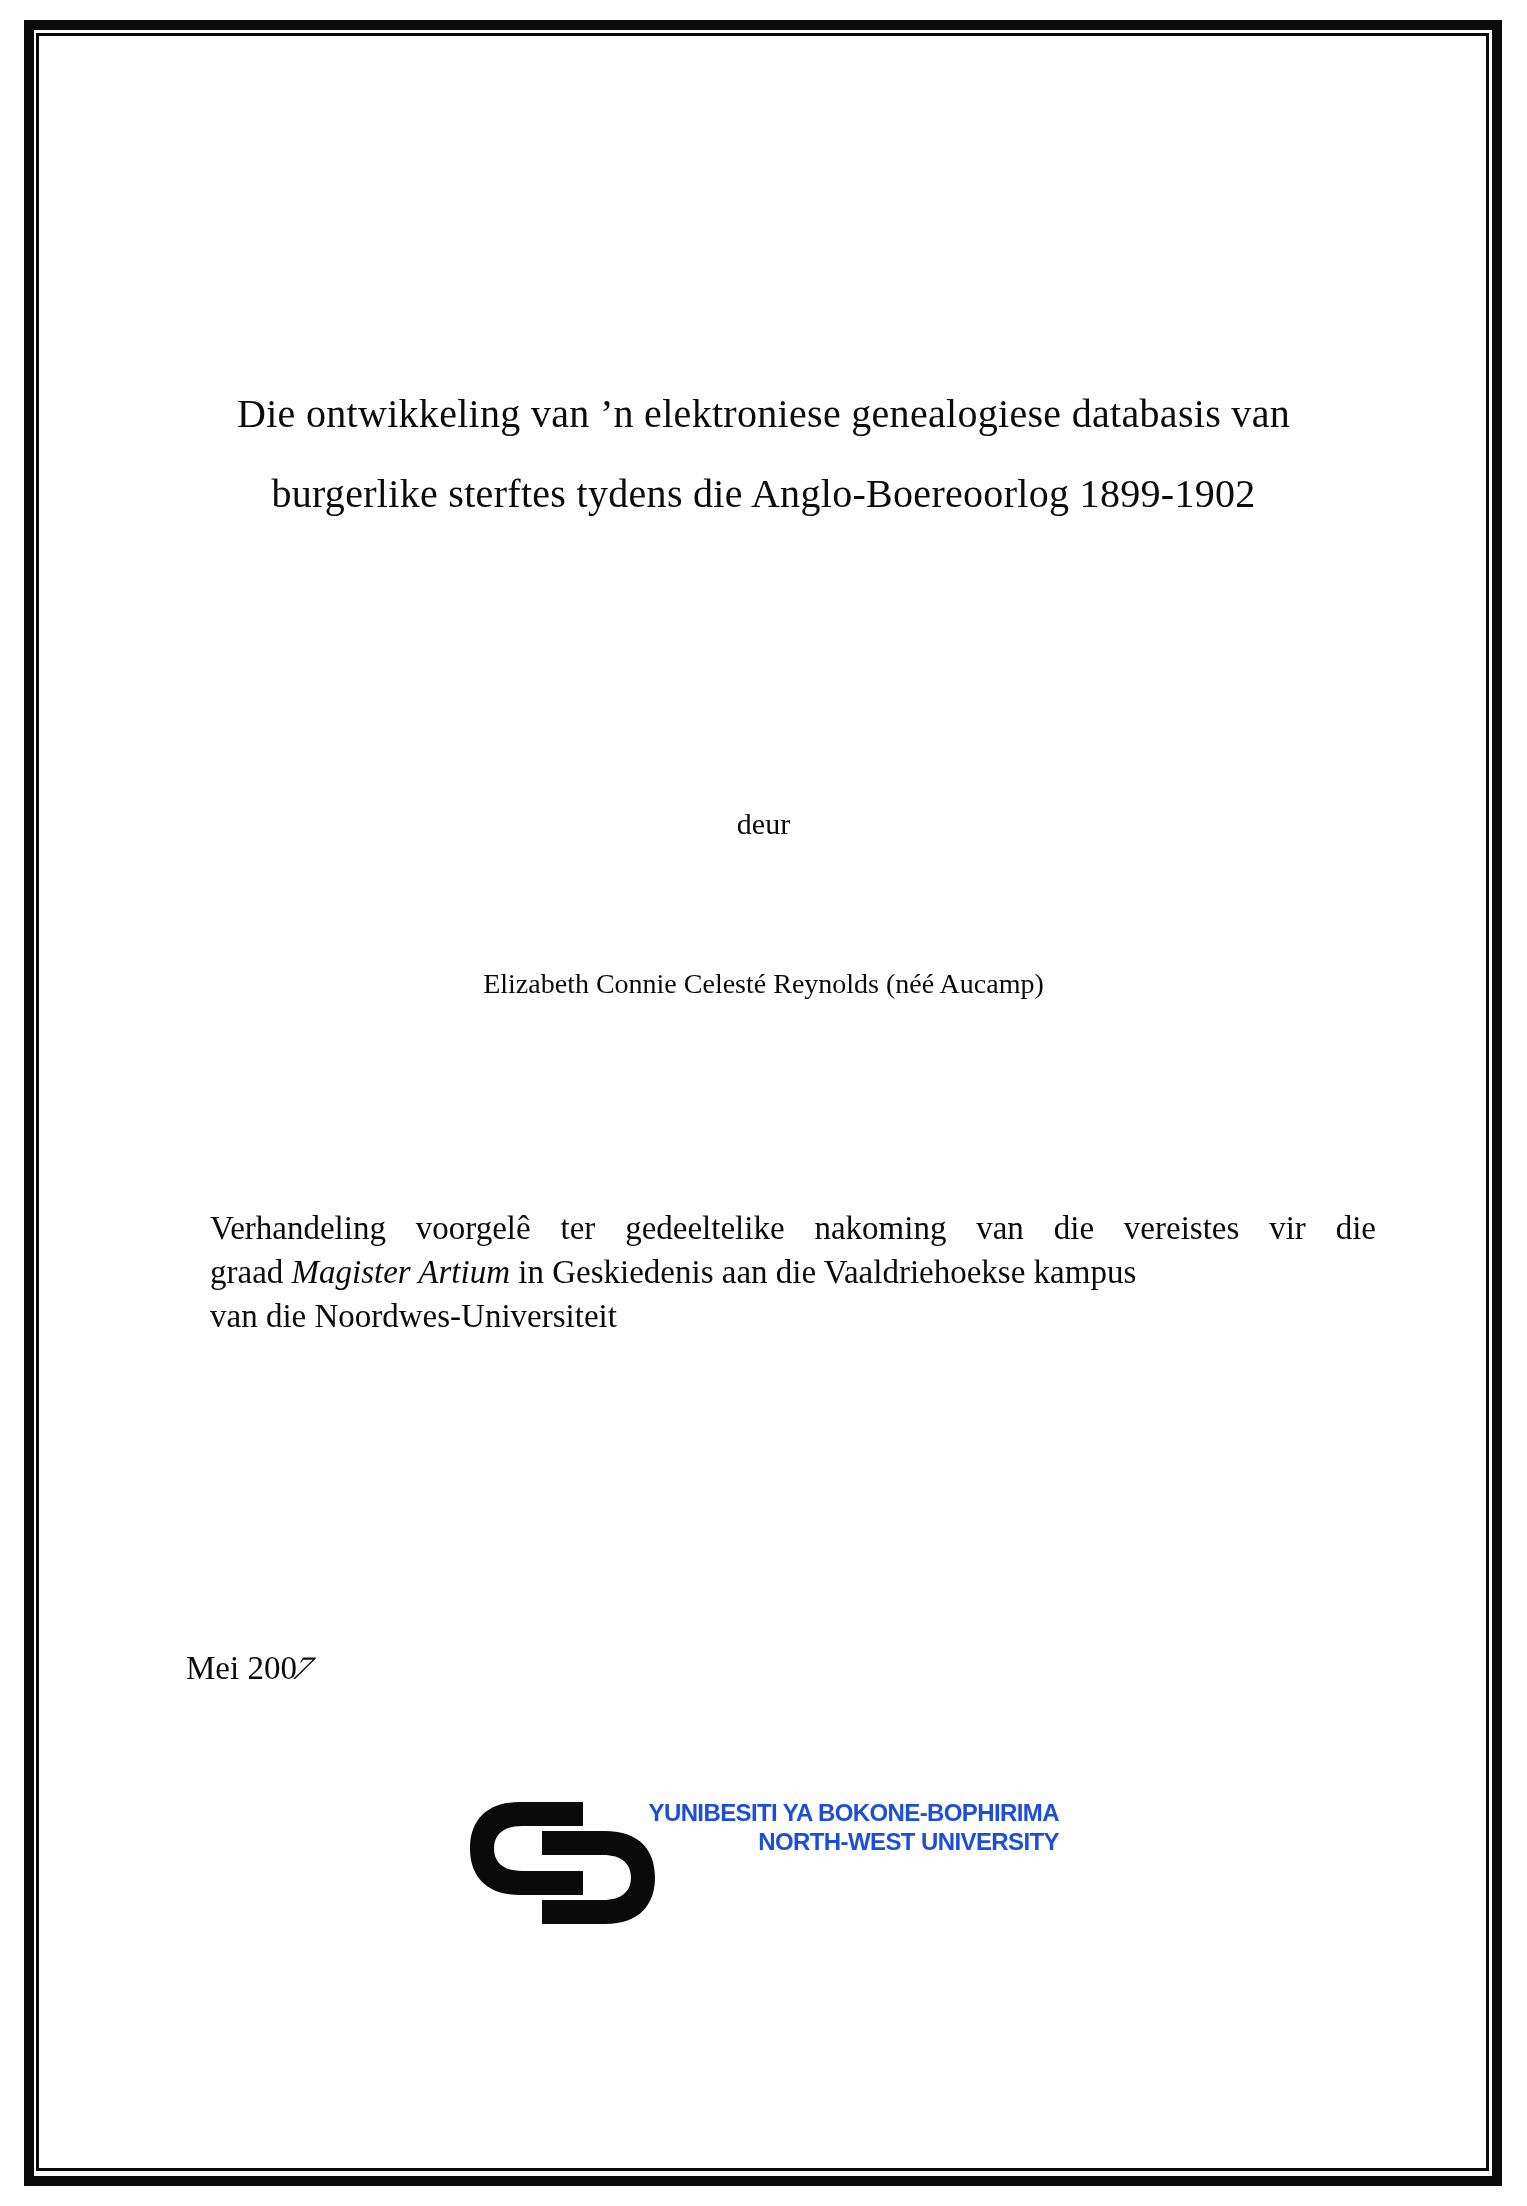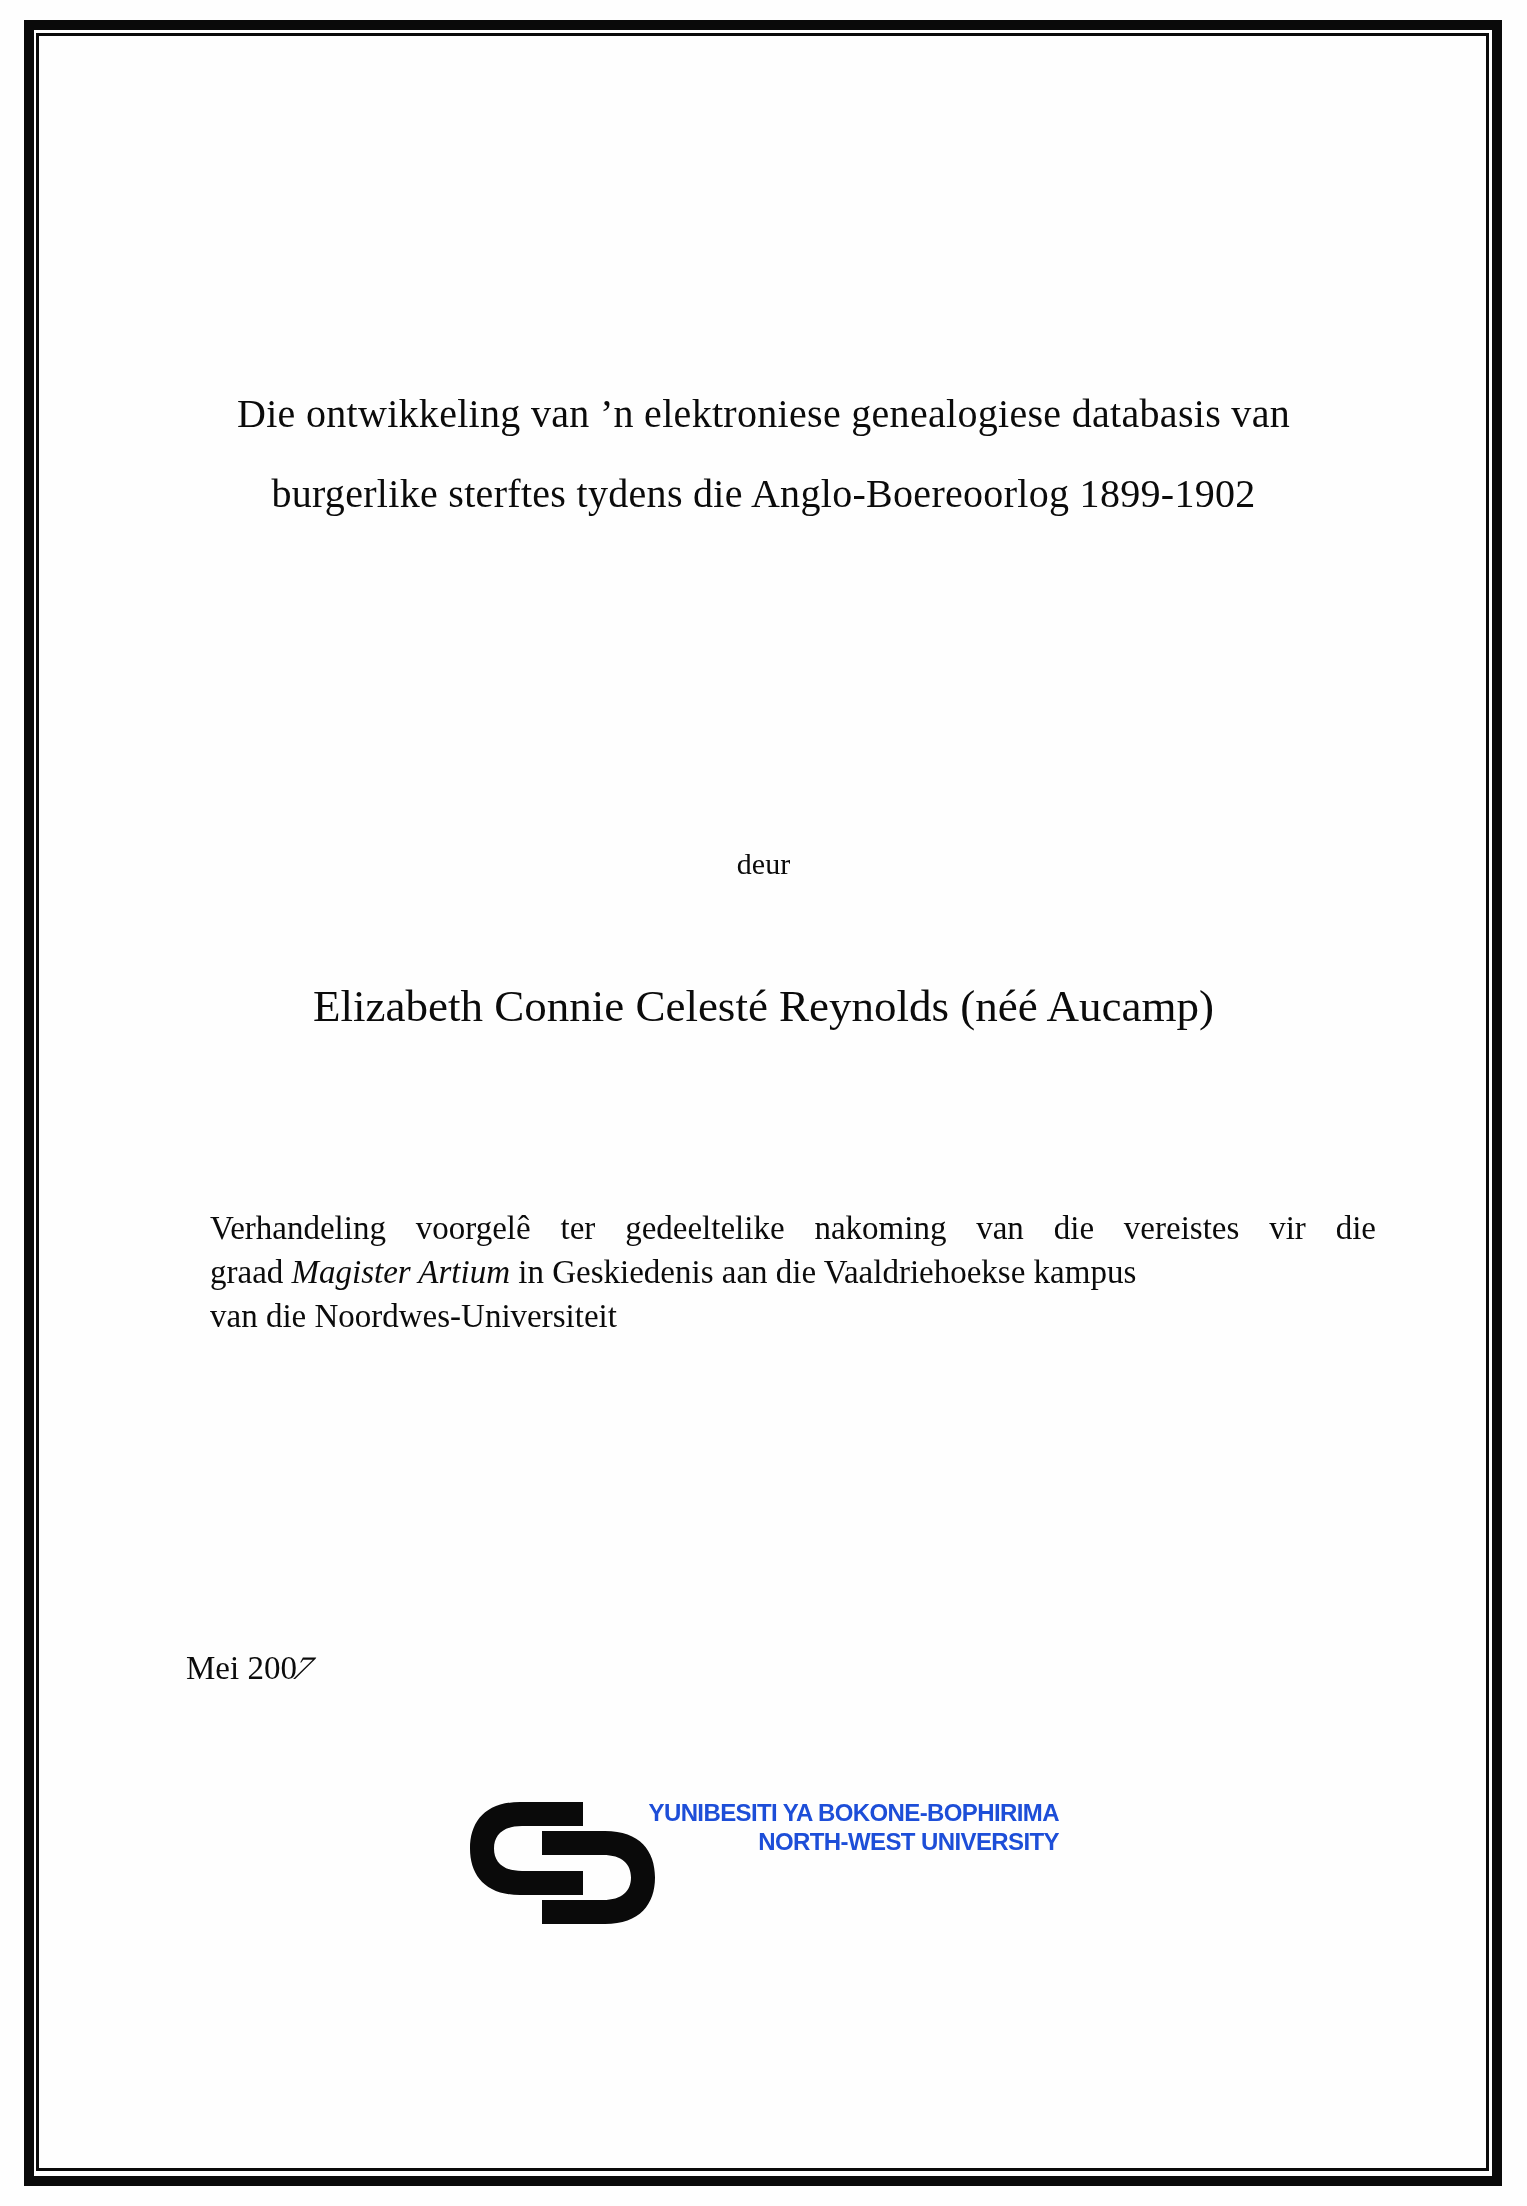--- a/index.html
+++ b/index.html
@@ -38,26 +38,24 @@
   }
   .title-line {
     font-size: 40px;
     line-height: 48px;
     letter-spacing: 0.3px;
     white-space: nowrap;
   }
   .byline {
     font-size: 30px;
     line-height: 36px;
-    margin-top: 40px;
   }
   .author-line {
-    font-size: 45px;
+    font-size: 28px;
     line-height: 44px;
-    margin-top: 22px;
   }
   .statement {
     left: 188px;
     top: 1206px;
     width: 1166px;
     font-size: 33px;
     line-height: 44px;
     margin-left: 22px;
   }
   .statement .line-justified {

